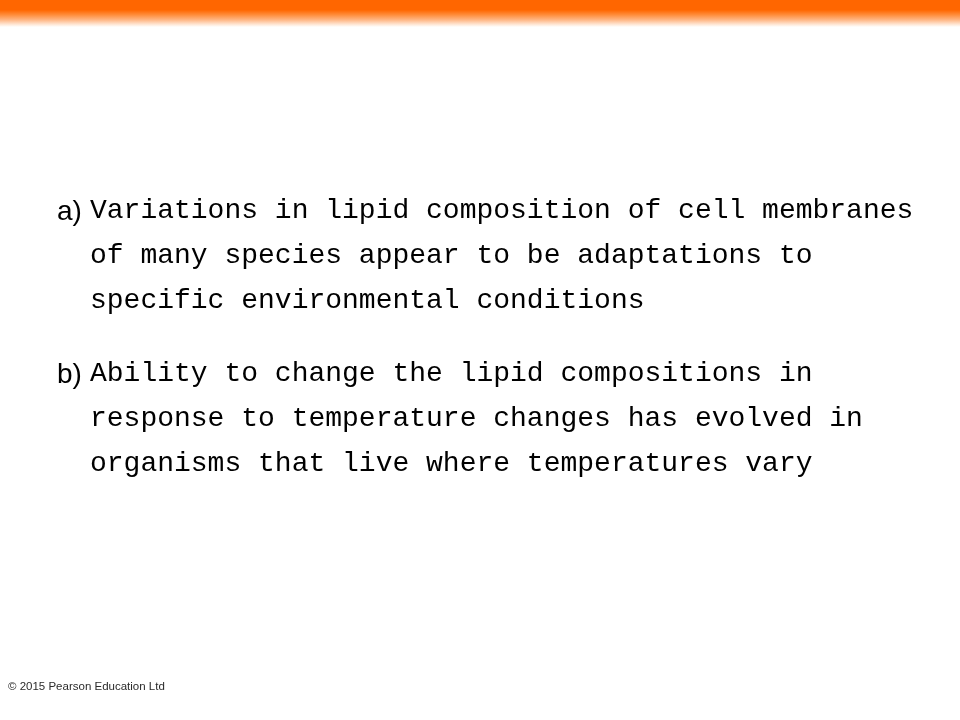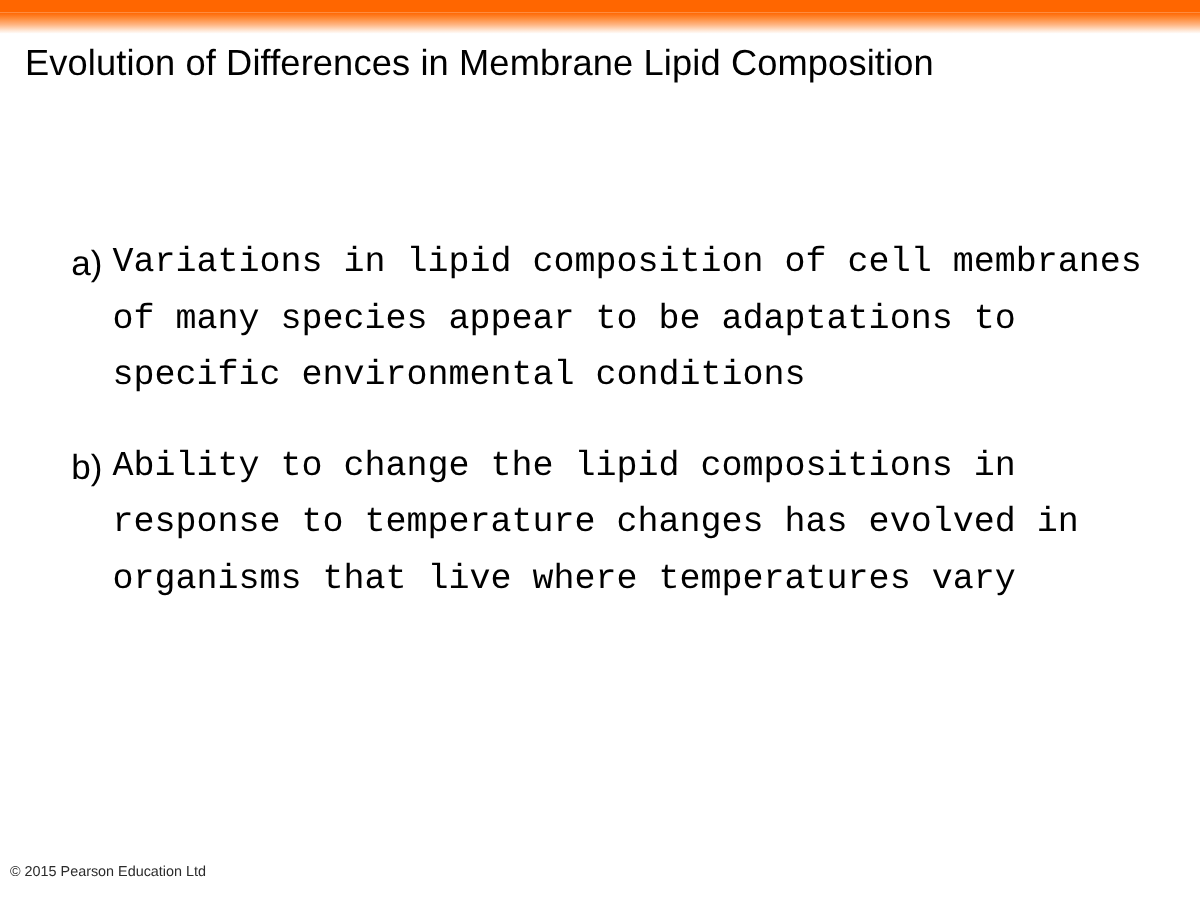--- a/index.html
+++ b/index.html
@@ -88,38 +88,37 @@
   .item-text {
     flex: 1 1 auto;
     max-width: 830px;
     font-family: Liberation Mono, monospace;
   }
 
   
   .footer {
     position: absolute;
     left: 8px;
-    bottom: 15px;
+    bottom: 27px;
     font-size: 11.5px;
     line-height: 14px;
     color: #2b2b2b;
     font-family: "Liberation Sans", sans-serif;
   }
 </style>
 </head>
 <body>
 
 <div class="slide">
 
   <div class="top-band">
     <div class="top-band-solid"></div>
     <div class="top-band-fade"></div>
   </div>
 
-  <h1 class="title">Evolution of Differences in Membrane Lipid Composition</h1>
 
   <div class="body-list">
 
     <div class="list-item">
       <span class="item-marker">a)</span>
       <span class="item-text">Variations in lipid composition of cell membranes of many species appear to be adaptations to specific environmental conditions</span>
     </div>
 
     <div class="list-item">
       <span class="item-marker">b)</span>

